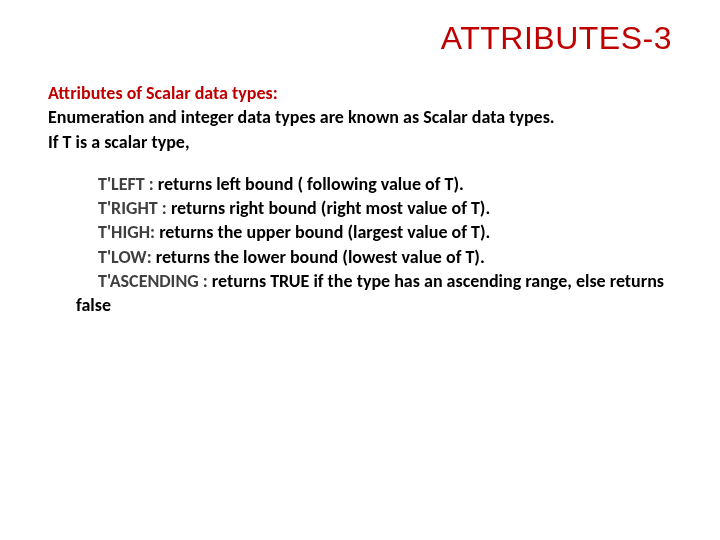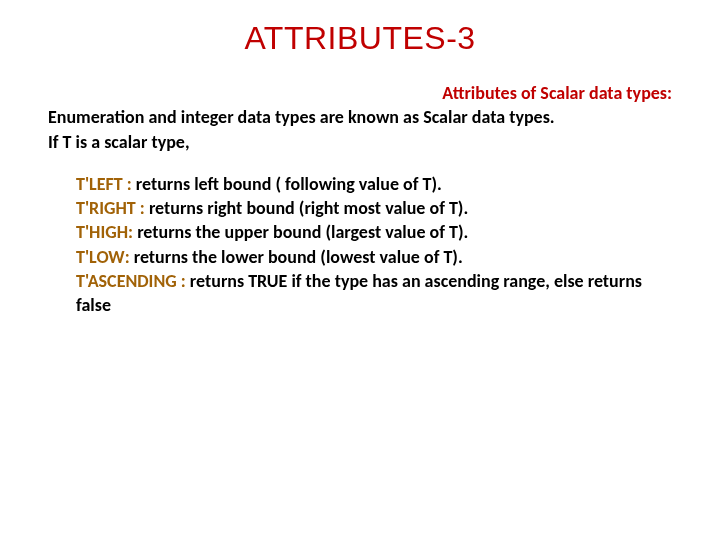--- a/index.html
+++ b/index.html
@@ -15,44 +15,44 @@
     width: 720px;
     height: 540px;
     box-sizing: border-box;
     padding: 20px 48px 20px 48px;
   }
   .title {
     font-family: Impact, "Arial Black", sans-serif;
     font-weight: 400;
     font-size: 32px;
     color: #c00000;
-    text-align: center;
+    text-align: right;
     letter-spacing: 0.5px;
     margin: 0 0 24px 0;
   }
   .body {
     font-size: 18px;
     line-height: 1.35;
     font-weight: 700;
     color: #000000;
   }
   .para {
     margin: 0 0 18px 0;
   }
   .indent {
     padding-left: 28px;
   }
   .red-sub {
     color: #c00000;
     font-weight: 700;
-    text-align: right;
   }
   .label {
-    color: #a16207;
+    color: #404040;
     font-weight: 700;
+    margin-left: 22px;
   }
 </style>
 </head>
 <body>
 
 <div class="slide">
   <h1 class="title">ATTRIBUTES-3</h1>
 
   <div class="body">
 

